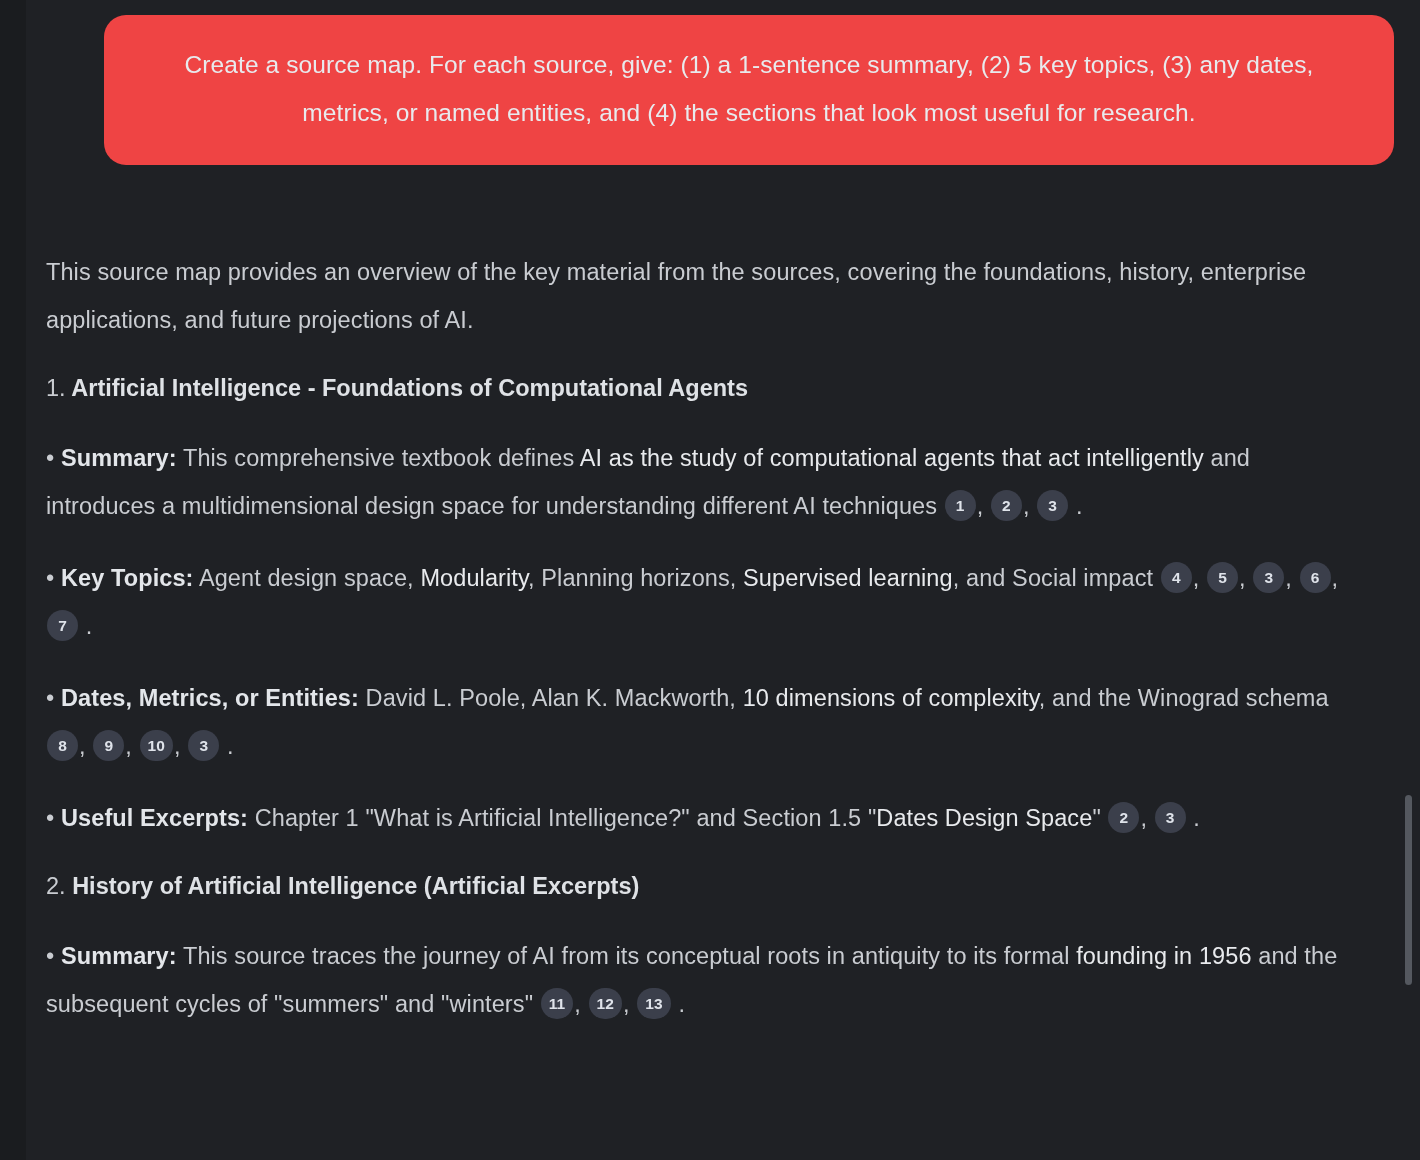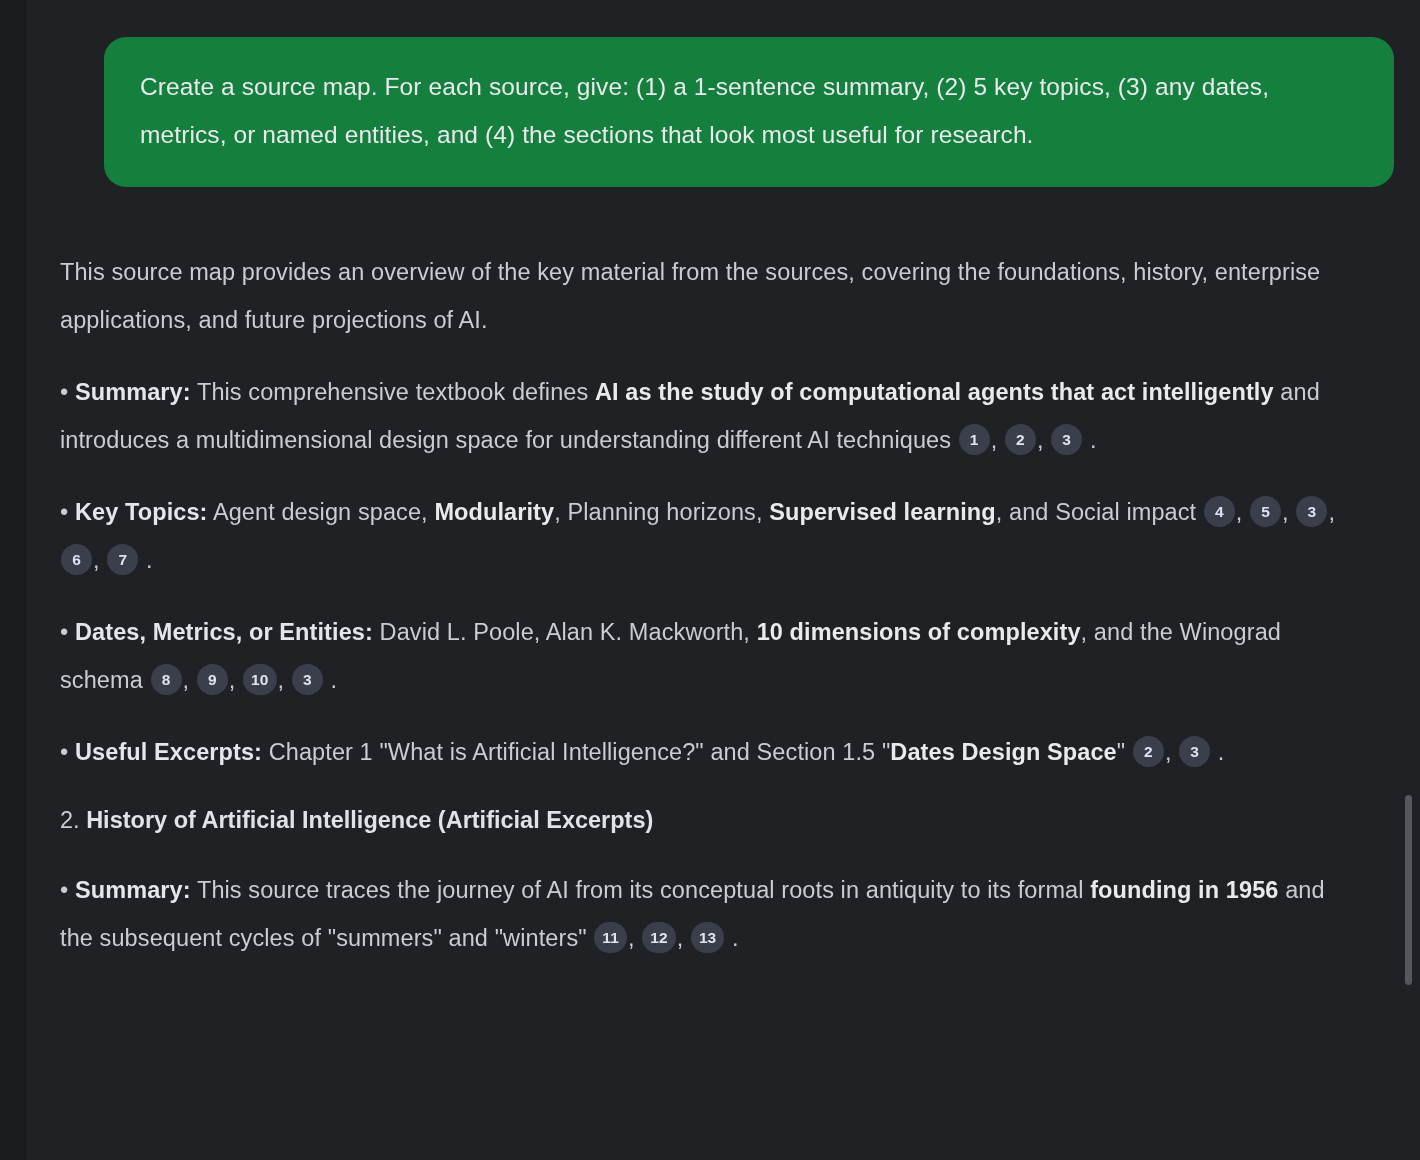--- a/index.html
+++ b/index.html
@@ -31,37 +31,38 @@
     left: 26px;
     top: 0;
     width: 1394px;
     height: 1160px;
     padding: 0;
   }
   
   .prompt-bubble {
     position: absolute;
     left: 78px;
-    top: 37px;
+    top: 15px;
     width: 1290px;
-    background: #15803d;
+    background: #ef4444;
     border-radius: 22px;
     padding: 26px 36px 28px 36px;
+    text-align: center;
   }
   .prompt-text {
     color: #e8eaed;
     font-size: 24.5px;
     line-height: 48px;
     letter-spacing: 0.1px;
     font-weight: 400;
   }
   
   .answer {
     position: absolute;
-    left: 34px;
+    left: 20px;
     top: 248px;
     width: 1300px;
   }
   .para {
     color: #c9ccd1;
     font-size: 23.5px;
     line-height: 48px;
     letter-spacing: 0.1px;
     margin: 0 0 24px 0;
   }
@@ -76,21 +77,21 @@
   .heading .num { font-weight: 400; color: #c9ccd1; }
   .bullet {
     color: #c9ccd1;
     font-size: 23.5px;
     line-height: 48px;
     letter-spacing: 0.1px;
     margin: 0 0 24px 0;
   }
   .bullet .dot { color: #c9ccd1; }
   .lbl { font-weight: 700; color: #e3e6ea; }
-  b, .b { font-weight: 700; color: #e8eaed; }
+  b, .b { font-weight: 400; color: #e8eaed; }
   
   .cite {
     display: inline-flex;
     align-items: center;
     justify-content: center;
     min-width: 31px;
     height: 31px;
     padding: 0 8px;
     border-radius: 16px;
     background: #3b3f4b;
@@ -131,20 +132,21 @@
 
   <div class="content">
 
     <div class="prompt-bubble">
       <div class="prompt-text">Create a source map. For each source, give: (1) a 1-sentence summary, (2) 5 key topics, (3) any dates, metrics, or named entities, and (4) the sections that look most useful for research.</div>
     </div>
 
     <div class="answer" id="answer-body">
       <p class="para intro">This source map provides an overview of the key material from the sources, covering the foundations, history, enterprise applications, and future projections of AI.</p>
       <div id="sections-host">
+          <p class="heading"><span class="num">1.</span> <span>Artificial Intelligence - Foundations of Computational Agents</span></p>
           <p class="bullet"><span class="dot">• </span><span class="lbl">Summary:</span> <span>This comprehensive textbook defines </span><span class="b">AI as the study of computational agents that act intelligently</span><span> and introduces a multidimensional design space for understanding different AI techniques </span><span class="cite">1</span><span class="comma">, </span><span class="cite">2</span><span class="comma">, </span><span class="cite">3</span> <span>.</span></p>
           <p class="bullet"><span class="dot">• </span><span class="lbl">Key Topics:</span> <span>Agent design space, </span><span class="b">Modularity</span><span>, Planning horizons, </span><span class="b">Supervised learning</span><span>, and Social impact </span><span class="cite">4</span><span class="comma">, </span><span class="cite">5</span><span class="comma">, </span><span class="cite">3</span><span class="comma">, </span><span class="cite">6</span><span class="comma">, </span><span class="cite">7</span> <span>.</span></p>
           <p class="bullet"><span class="dot">• </span><span class="lbl">Dates, Metrics, or Entities:</span> <span>David L. Poole, Alan K. Mackworth, </span><span class="b">10 dimensions of complexity</span><span>, and the Winograd schema </span><span class="cite">8</span><span class="comma">, </span><span class="cite">9</span><span class="comma">, </span><span class="cite">10</span><span class="comma">, </span><span class="cite">3</span> <span>.</span></p>
           <p class="bullet"><span class="dot">• </span><span class="lbl">Useful Excerpts:</span> <span>Chapter 1 "What is Artificial Intelligence?" and Section 1.5 "</span><span class="b">Dates Design Space</span><span>" </span><span class="cite">2</span><span class="comma">, </span><span class="cite">3</span> <span>.</span></p>
           <p class="heading"><span class="num">2.</span> <span>History of Artificial Intelligence (Artificial Excerpts)</span></p>
           <p class="bullet"><span class="dot">• </span><span class="lbl">Summary:</span> <span>This source traces the journey of AI from its conceptual roots in antiquity to its formal </span><span class="b">founding in 1956</span><span> and the subsequent cycles of "summers" and "winters" </span><span class="cite">11</span><span class="comma">, </span><span class="cite">12</span><span class="comma">, </span><span class="cite">13</span> <span>.</span></p>
         </div>
     </div>
 
   </div>

